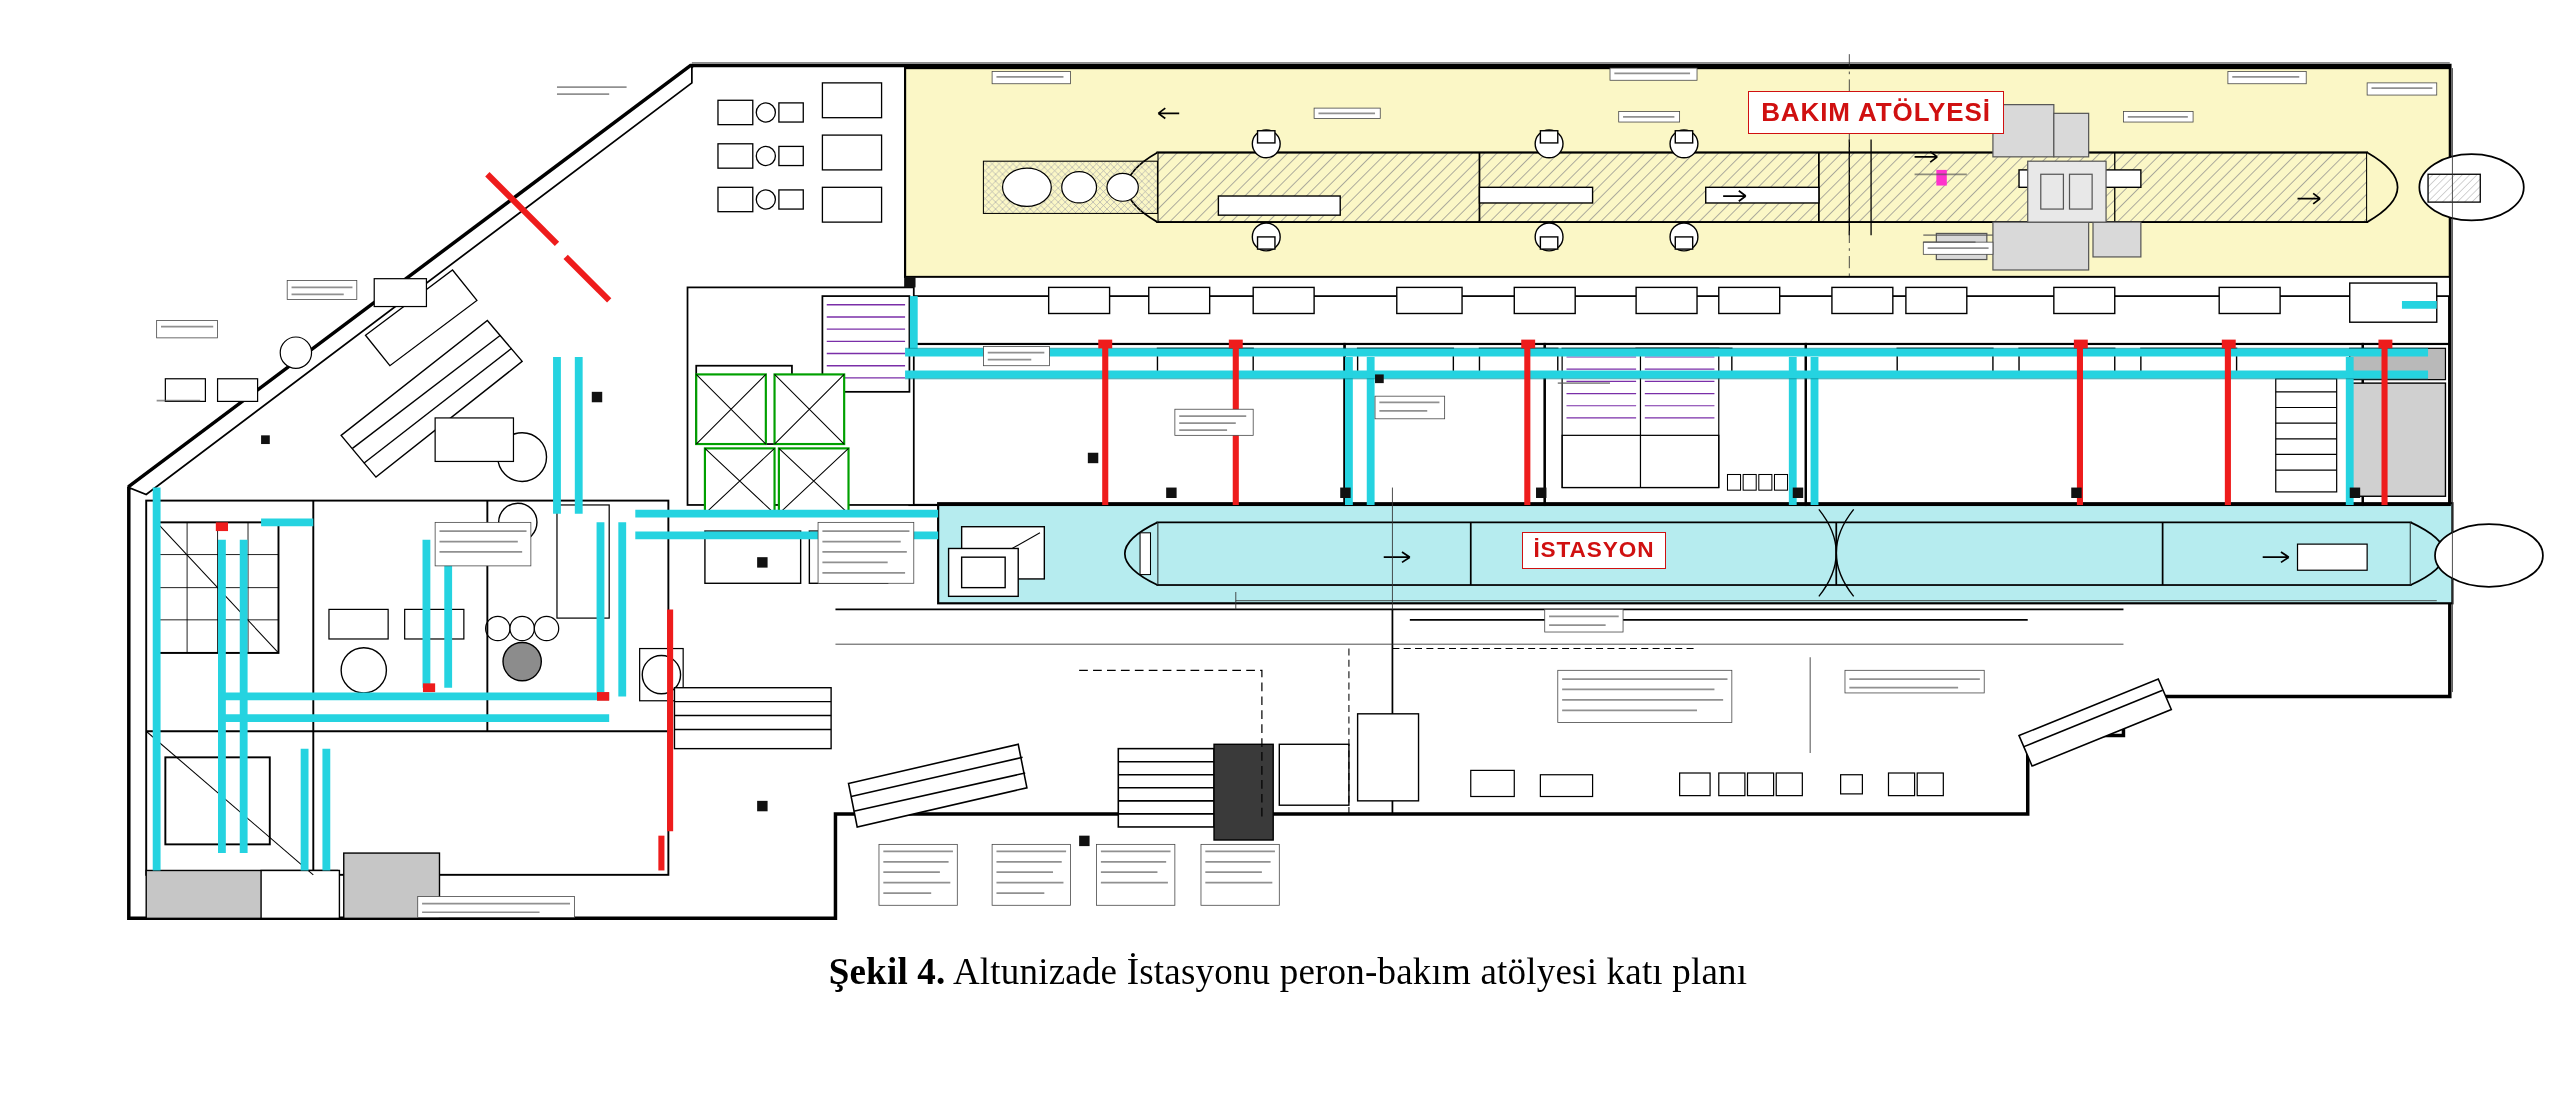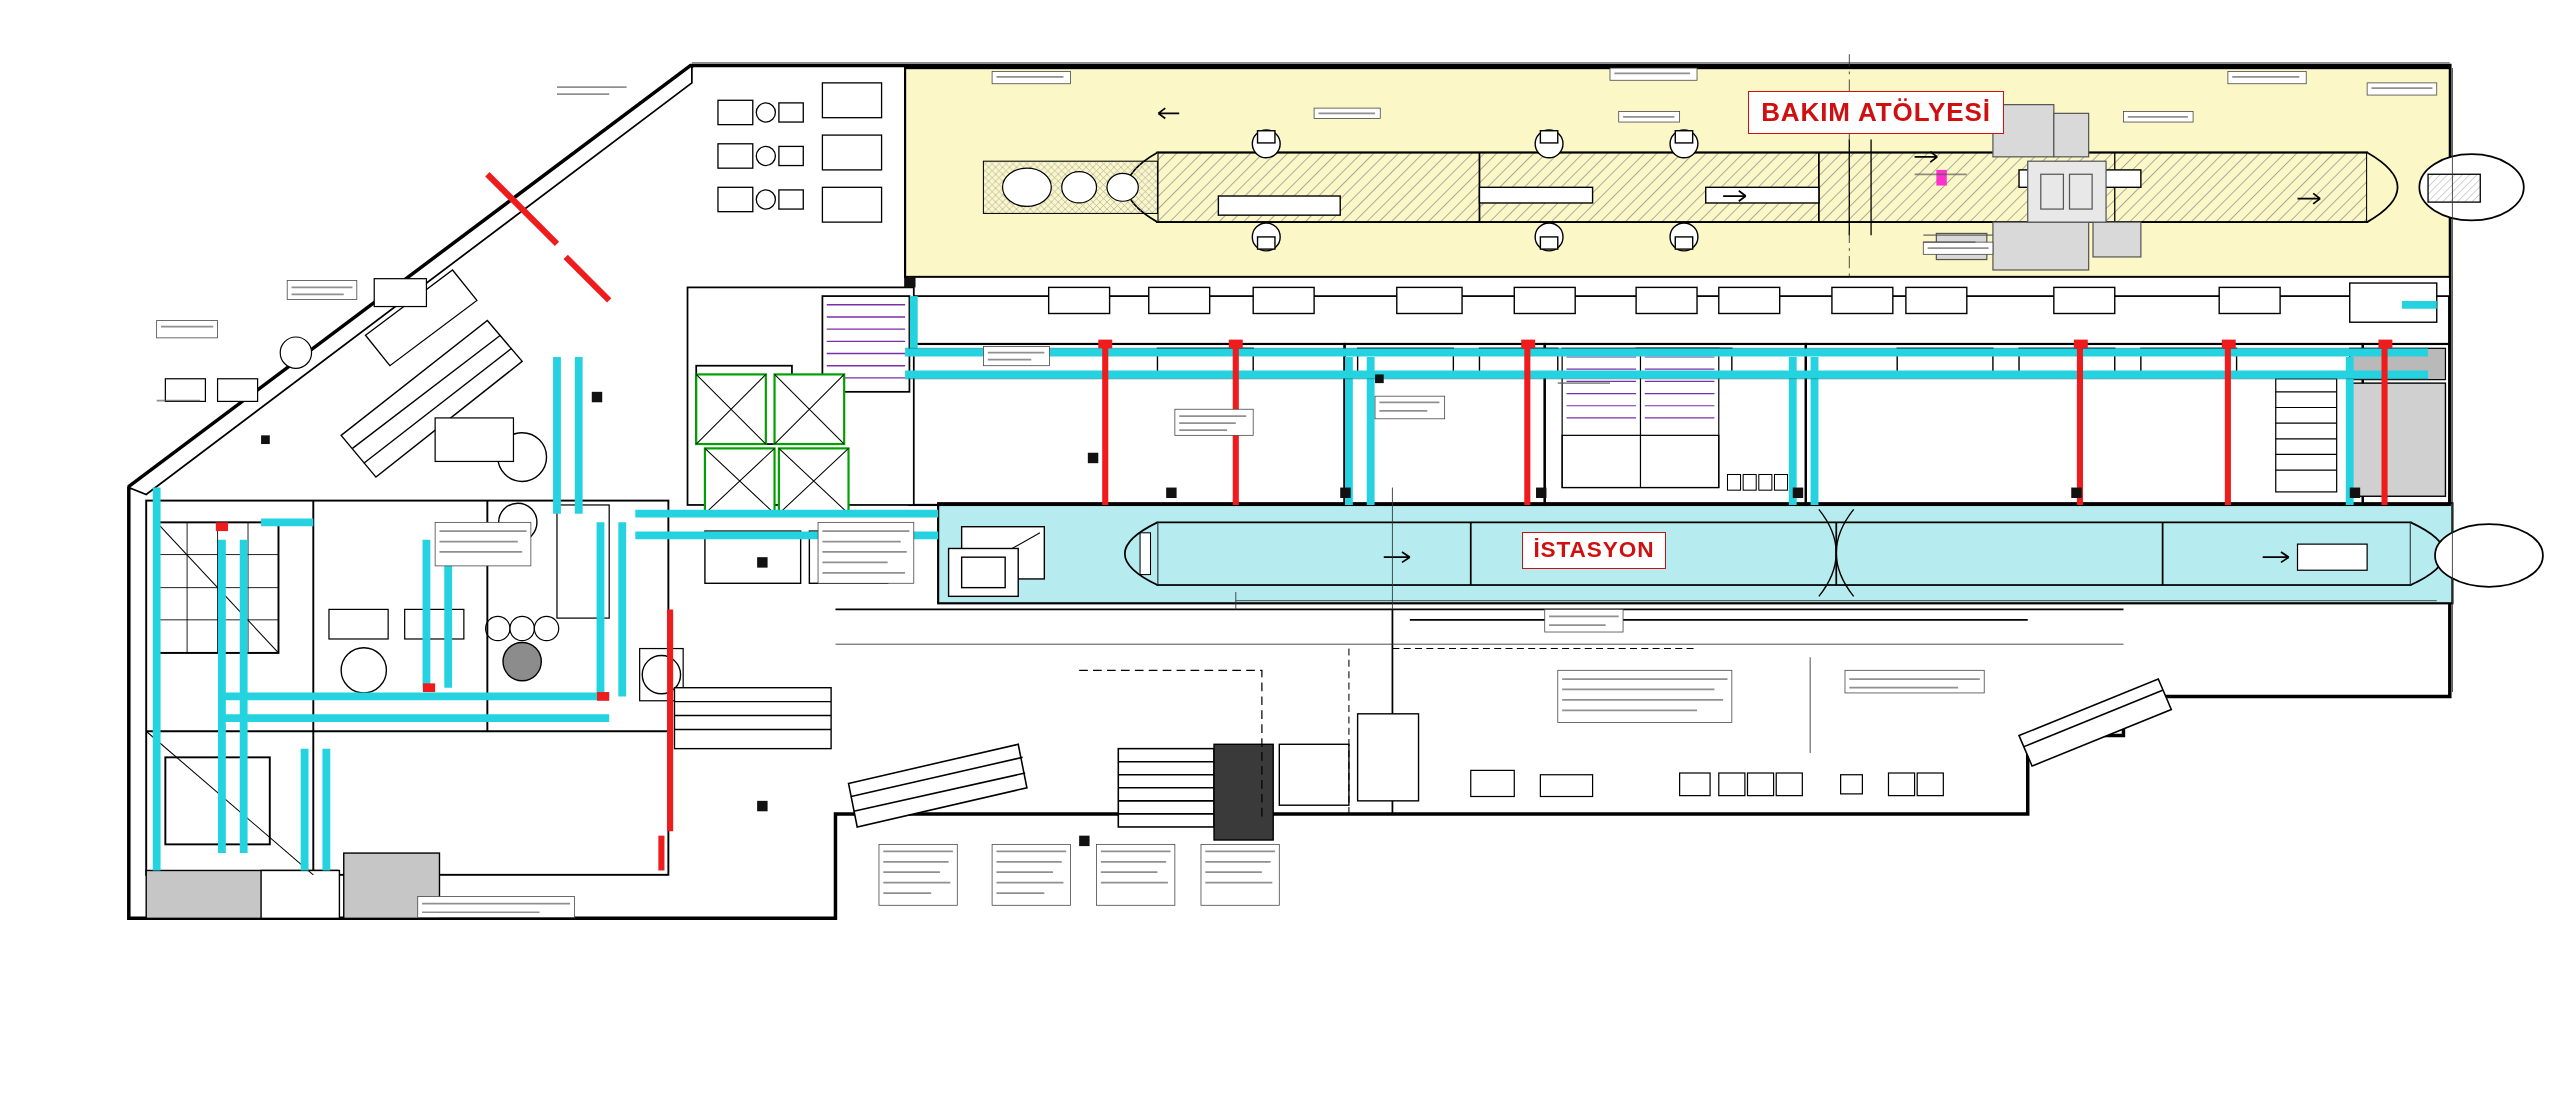--- a/index.html
+++ b/index.html
@@ -577,15 +577,18 @@
         <path d="M2210 270 L2290 270 M2210 278 L2270 278"></path>
       </g>
 
     </svg>
 
     <div class="room-label bakim">BAKIM ATÖLYESİ</div>
     <div class="room-label istasyon">İSTASYON</div>
 
   </div>
 
+  <div class="caption">
+    <span class="cap-label">Şekil 4.</span><span> Altunizade İstasyonu peron-bakım atölyesi katı planı</span>
+  </div>
 
 </div>
 
 
 </body></html>

